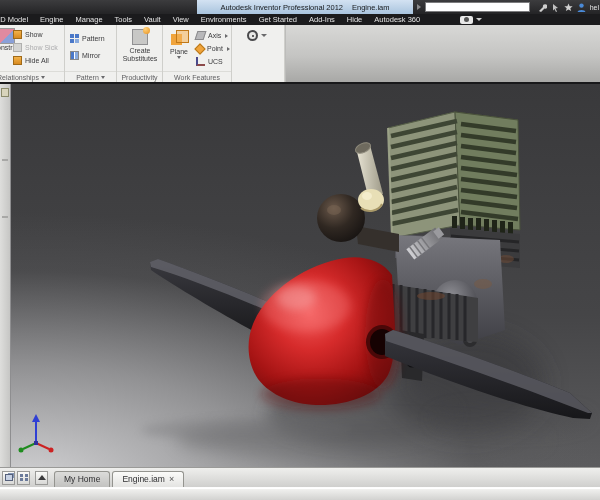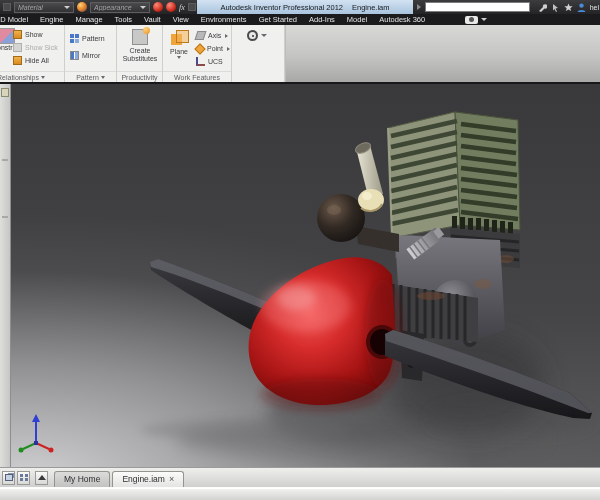--- a/index.html
+++ b/index.html
@@ -106,37 +106,20 @@
   
   #statusbar { position:absolute; left:0; top:487px; width:600px; height:13px;
     background:linear-gradient(#f4f4f2,#d2d2d0); border-top:1px solid #fdfdfd; box-shadow:inset 0 1px 0 #fff; }
 </style>
 </head>
 <body>
 
 <div id="app">
 
   <div id="titlebar">
-    <div class="qat">
-      <span class="qat-sq"></span>
-      <div class="qsel">
-        <span class="t">Material</span>
-        <span class="caret"></span>
-      </div>
-      <span class="ball sphere"></span>
-      <div class="qsel">
-        <span class="t">Appearance</span>
-        <span class="caret"></span>
-      </div>
-      <span class="ball red"></span>
-      <span class="ball red"></span>
-      <span class="fx">fx</span>
-      <span class="qat-sq"></span>
-      <span class="caret"></span>
-    </div>
     <div id="title-block">
       <span>Autodesk Inventor Professional 2012</span>
       <span>Engine.iam</span>
     </div>
     <span id="title-flyout"></span>
     <input id="searchbox" value="" style="">
     <div id="tb-right">
       <svg class="tbr-ic" viewBox="0 0 9 9">
           <path d="M1 8 L5 4 a2.2 2.2 0 1 1 1.5 1.5 L3 9 Z" fill="#cecece"></path>
         </svg>
@@ -157,21 +140,21 @@
   <div id="tabrow">
     <span class="rtab first">3D Model</span>
     <span class="rtab">Engine</span>
     <span class="rtab">Manage</span>
     <span class="rtab">Tools</span>
     <span class="rtab">Vault</span>
     <span class="rtab">View</span>
     <span class="rtab">Environments</span>
     <span class="rtab">Get Started</span>
     <span class="rtab">Add-Ins</span>
-    <span class="rtab">Model</span>
+    <span class="rtab">Hide</span>
     <span class="rtab">Autodesk 360</span>
     <span id="cam-wrap">
       <span id="cam-icon"></span>
       <span class="caret"></span>
     </span>
   </div>
 
   <div id="ribbon">
 
     <div class="panel" style="width:65px;">

